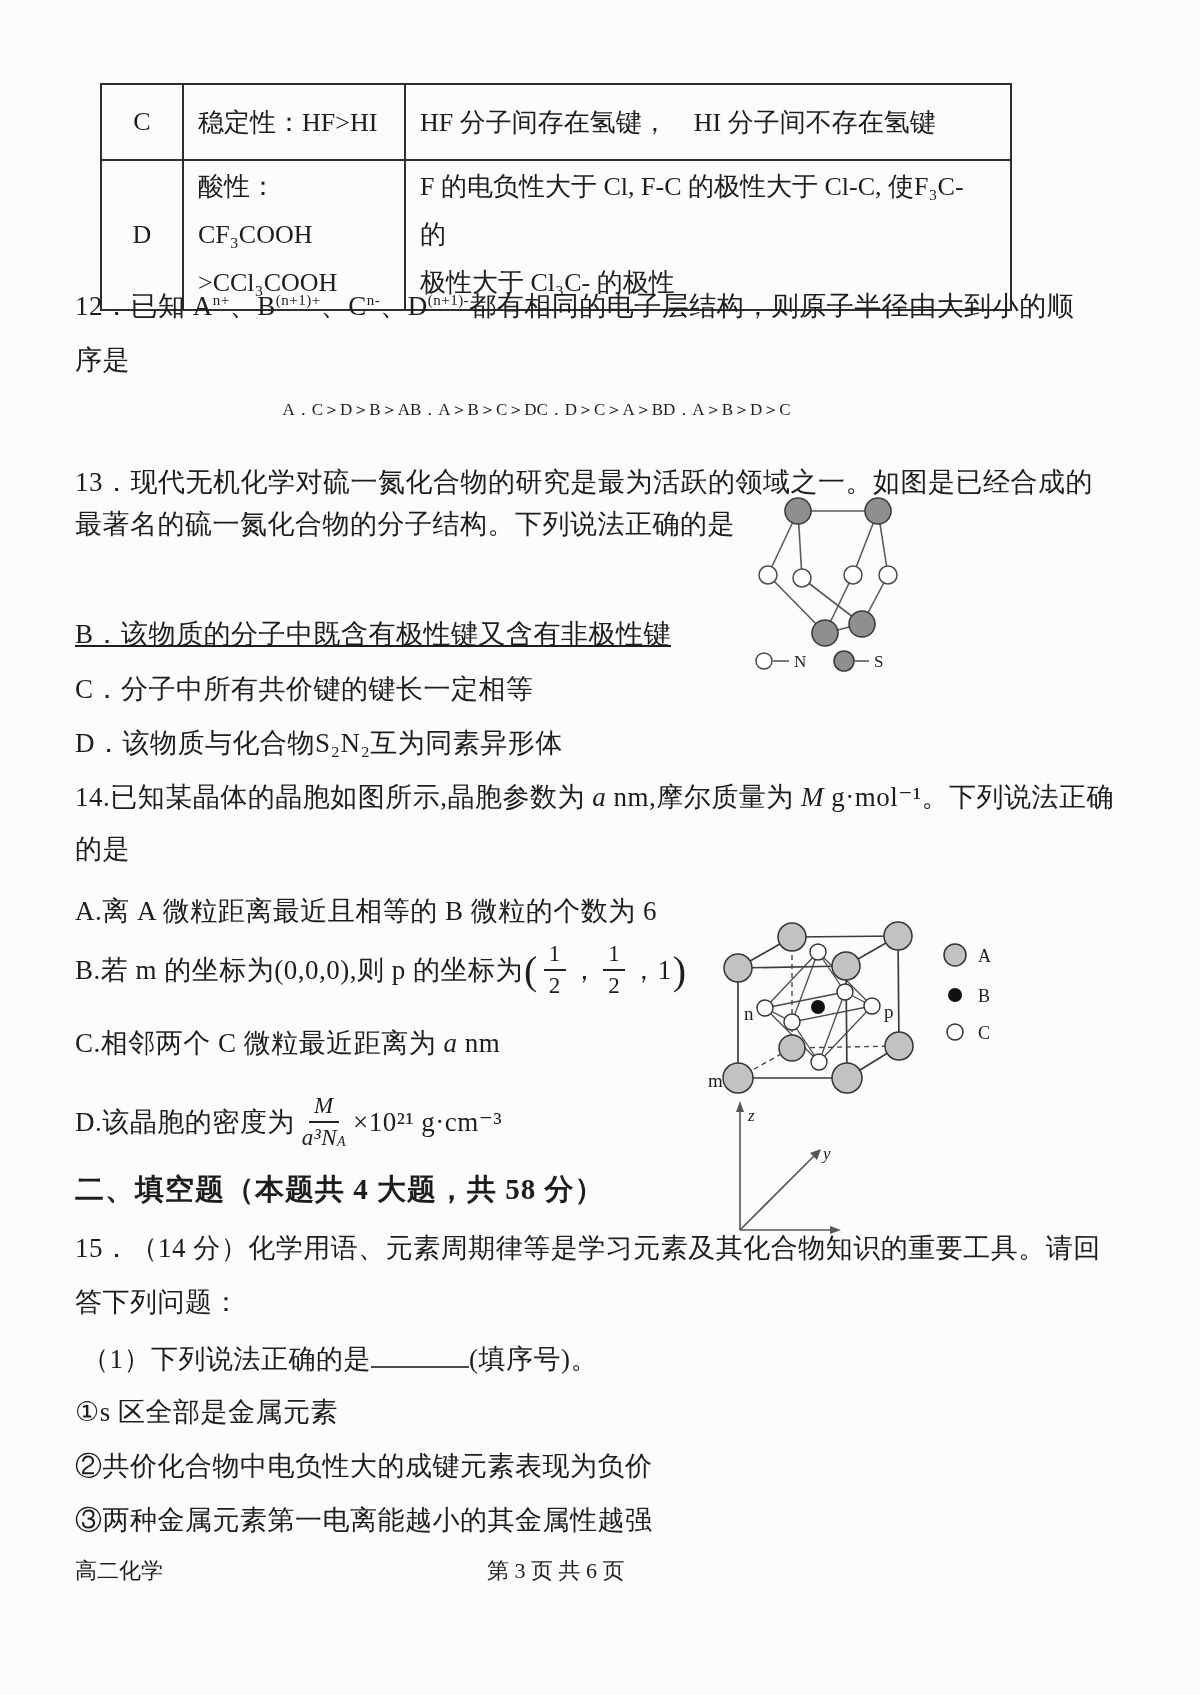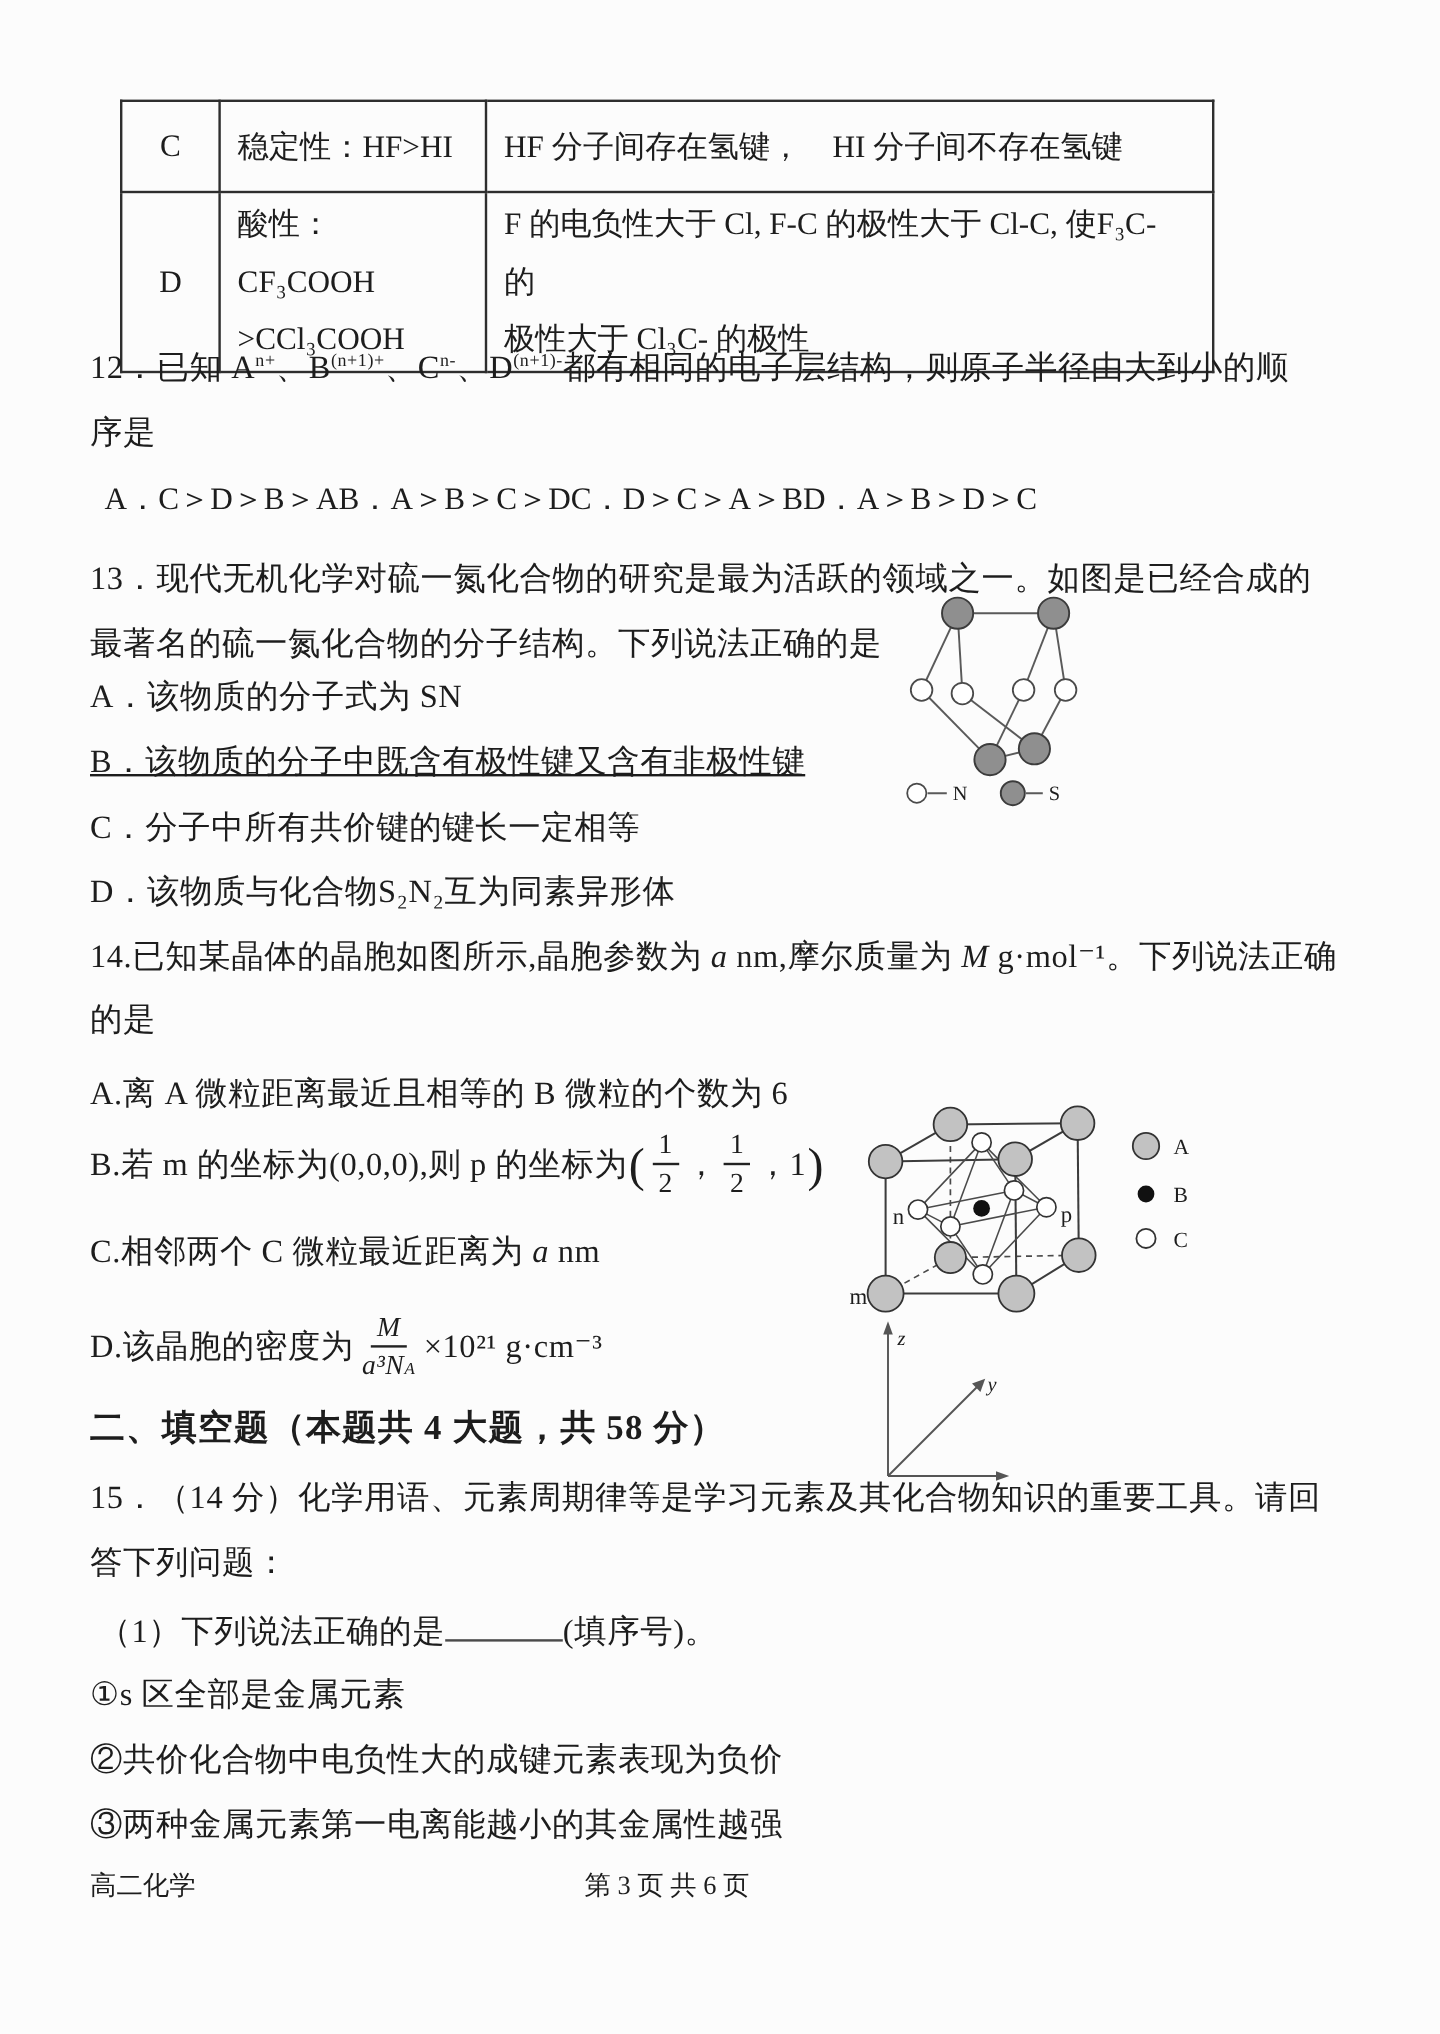--- a/index.html
+++ b/index.html
@@ -2,21 +2,21 @@
 <html><head>
 <meta charset="utf-8">
 <style>
   html,body { margin:0; padding:0; background:#e8e8e8; }
   .page {
     position:relative; width:1200px; height:1695px; margin:0 auto;
     background:#fcfcfc; color:#1d1d1d; overflow:hidden;
     font-family:"Liberation Serif","DejaVu Serif",serif;
   }
   .line { position:absolute; left:75px; font-size:27px; white-space:nowrap; letter-spacing:0.5px; }
-  .opt-row { position:absolute; left:87px; width:925px; display:flex; justify-content:flex-start; font-size:26px; }
+  .opt-row { position:absolute; left:74px; width:925px; display:flex; justify-content:center; font-size:17px; }
   sup { font-size:15px; }
 
   
   .qtable { position:absolute; left:100px; top:83px; border-collapse:collapse; table-layout:fixed; }
   .qtable td { border:2px solid #2e2e2e; font-size:26px; padding:2px 14px; vertical-align:middle; background:transparent; }
   .qtable .c1 { width:52px; text-align:center; }
   .qtable .c2 { width:192px; }
   .qtable .c3 { width:576px; }
   .row-c td { height:70px; }
   .row-d td { height:123px; }
@@ -68,22 +68,21 @@
   </div>
   <div class="line" style="top:342px;text-align:center;">序是</div>
   <div class="opt-row" style="top:398px;">
     <span>A．C＞D＞B＞A</span>
     <span>B．A＞B＞C＞D</span>
     <span>C．D＞C＞A＞B</span>
     <span>D．A＞B＞D＞C</span>
   </div>
 
   <div class="line" style="top:464px;">13．现代无机化学对硫一氮化合物的研究是最为活跃的领域之一。如图是已经合成的</div>
-  <div class="line" style="top:506px;margin-top:12px;">最著名的硫一氮化合物的分子结构。下列说法正确的是</div>
-  <div class="line" style="top:562px;">A．该物质的分子式为 SN</div>
+  <div class="line" style="top:506px;">最著名的硫一氮化合物的分子结构。下列说法正确的是</div>
   <div class="line" style="top:616px;text-decoration:underline;">B．该物质的分子中既含有极性键又含有非极性键</div>
   <div class="line" style="top:671px;">C．分子中所有共价键的键长一定相等</div>
   <div class="line" style="top:725px;">D．该物质与化合物S₂N₂互为同素异形体</div>
 
   <svg class="fig" style="left:750px; top:483px;" width="185" height="200" viewBox="0 0 185 200">
     <g stroke="#5a5a5a" stroke-width="1.6">
       <line x1="48" y1="28" x2="128" y2="28"></line>
       <line x1="48" y1="28" x2="18" y2="92"></line>
       <line x1="48" y1="28" x2="52" y2="95"></line>
       <line x1="128" y1="28" x2="103" y2="92"></line>

